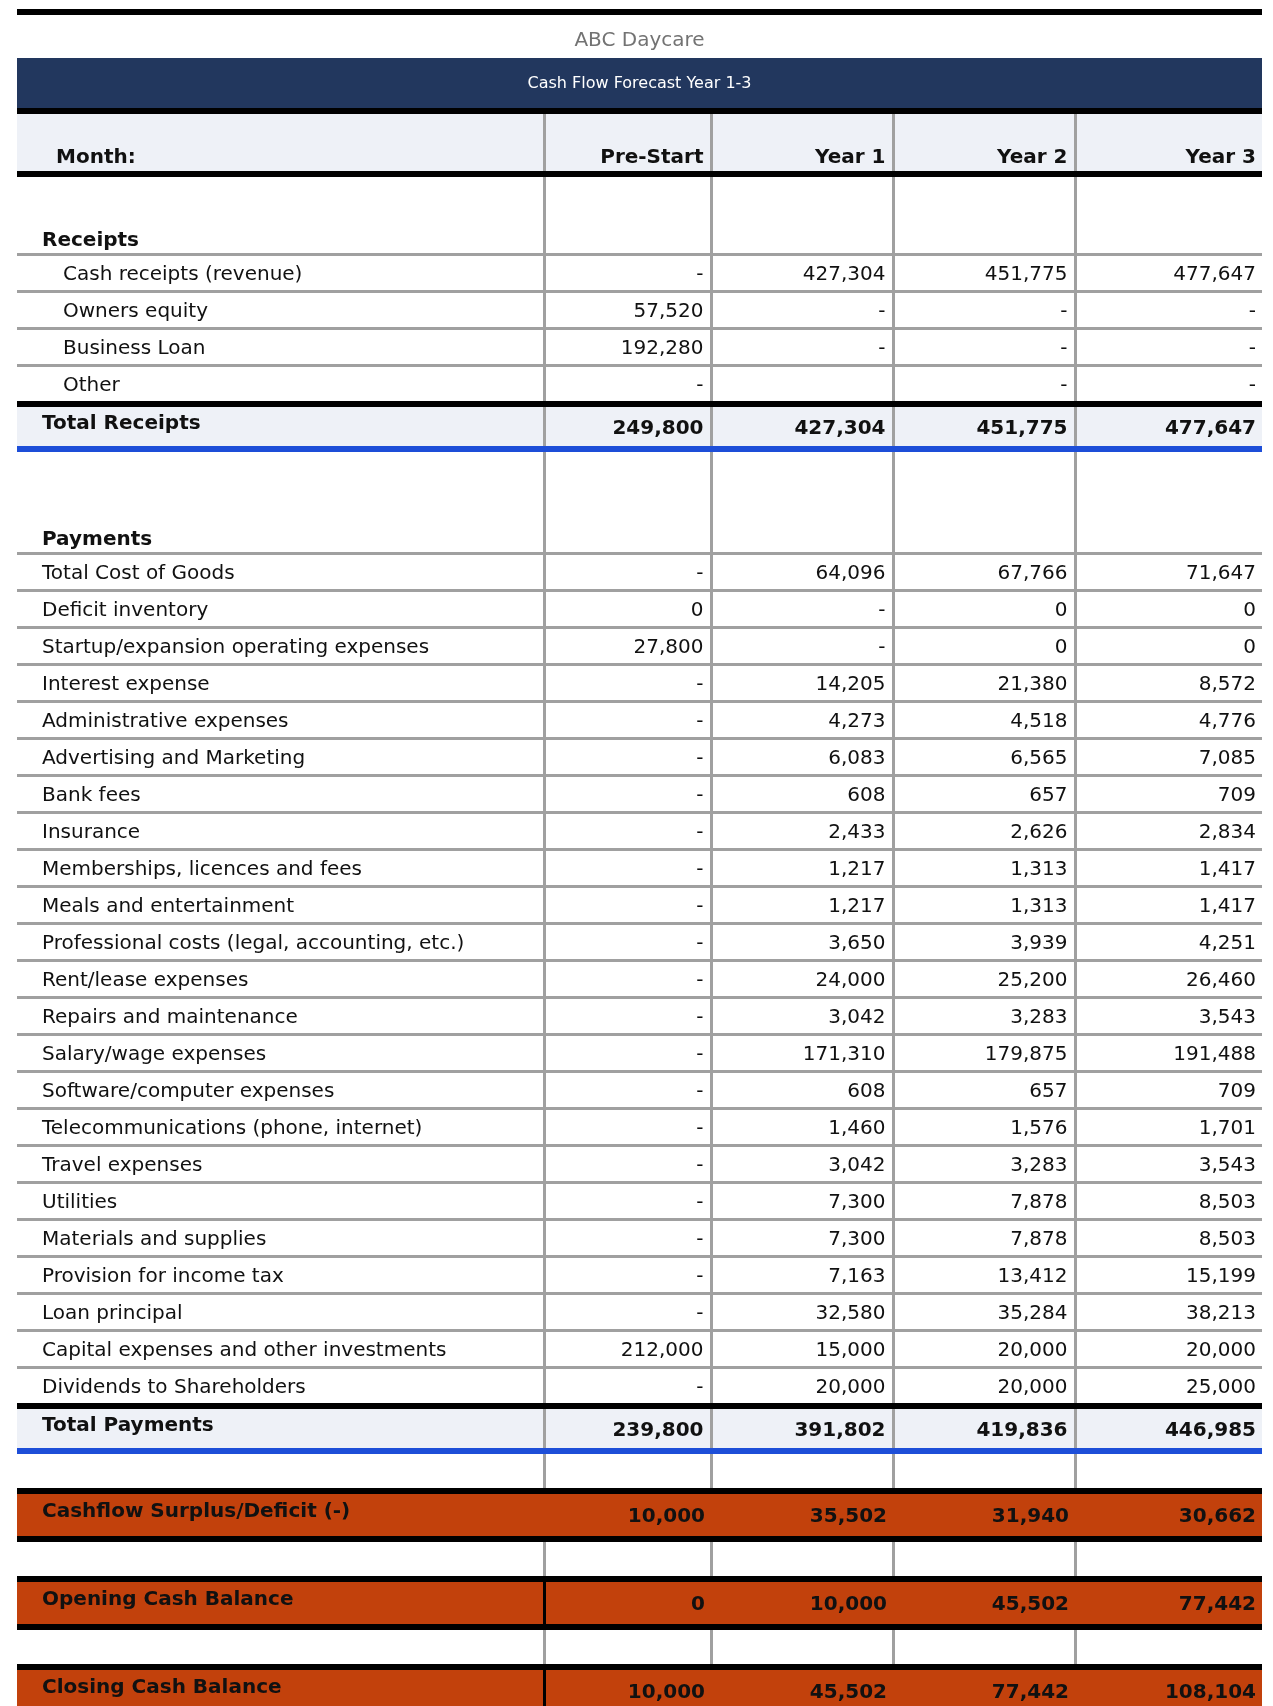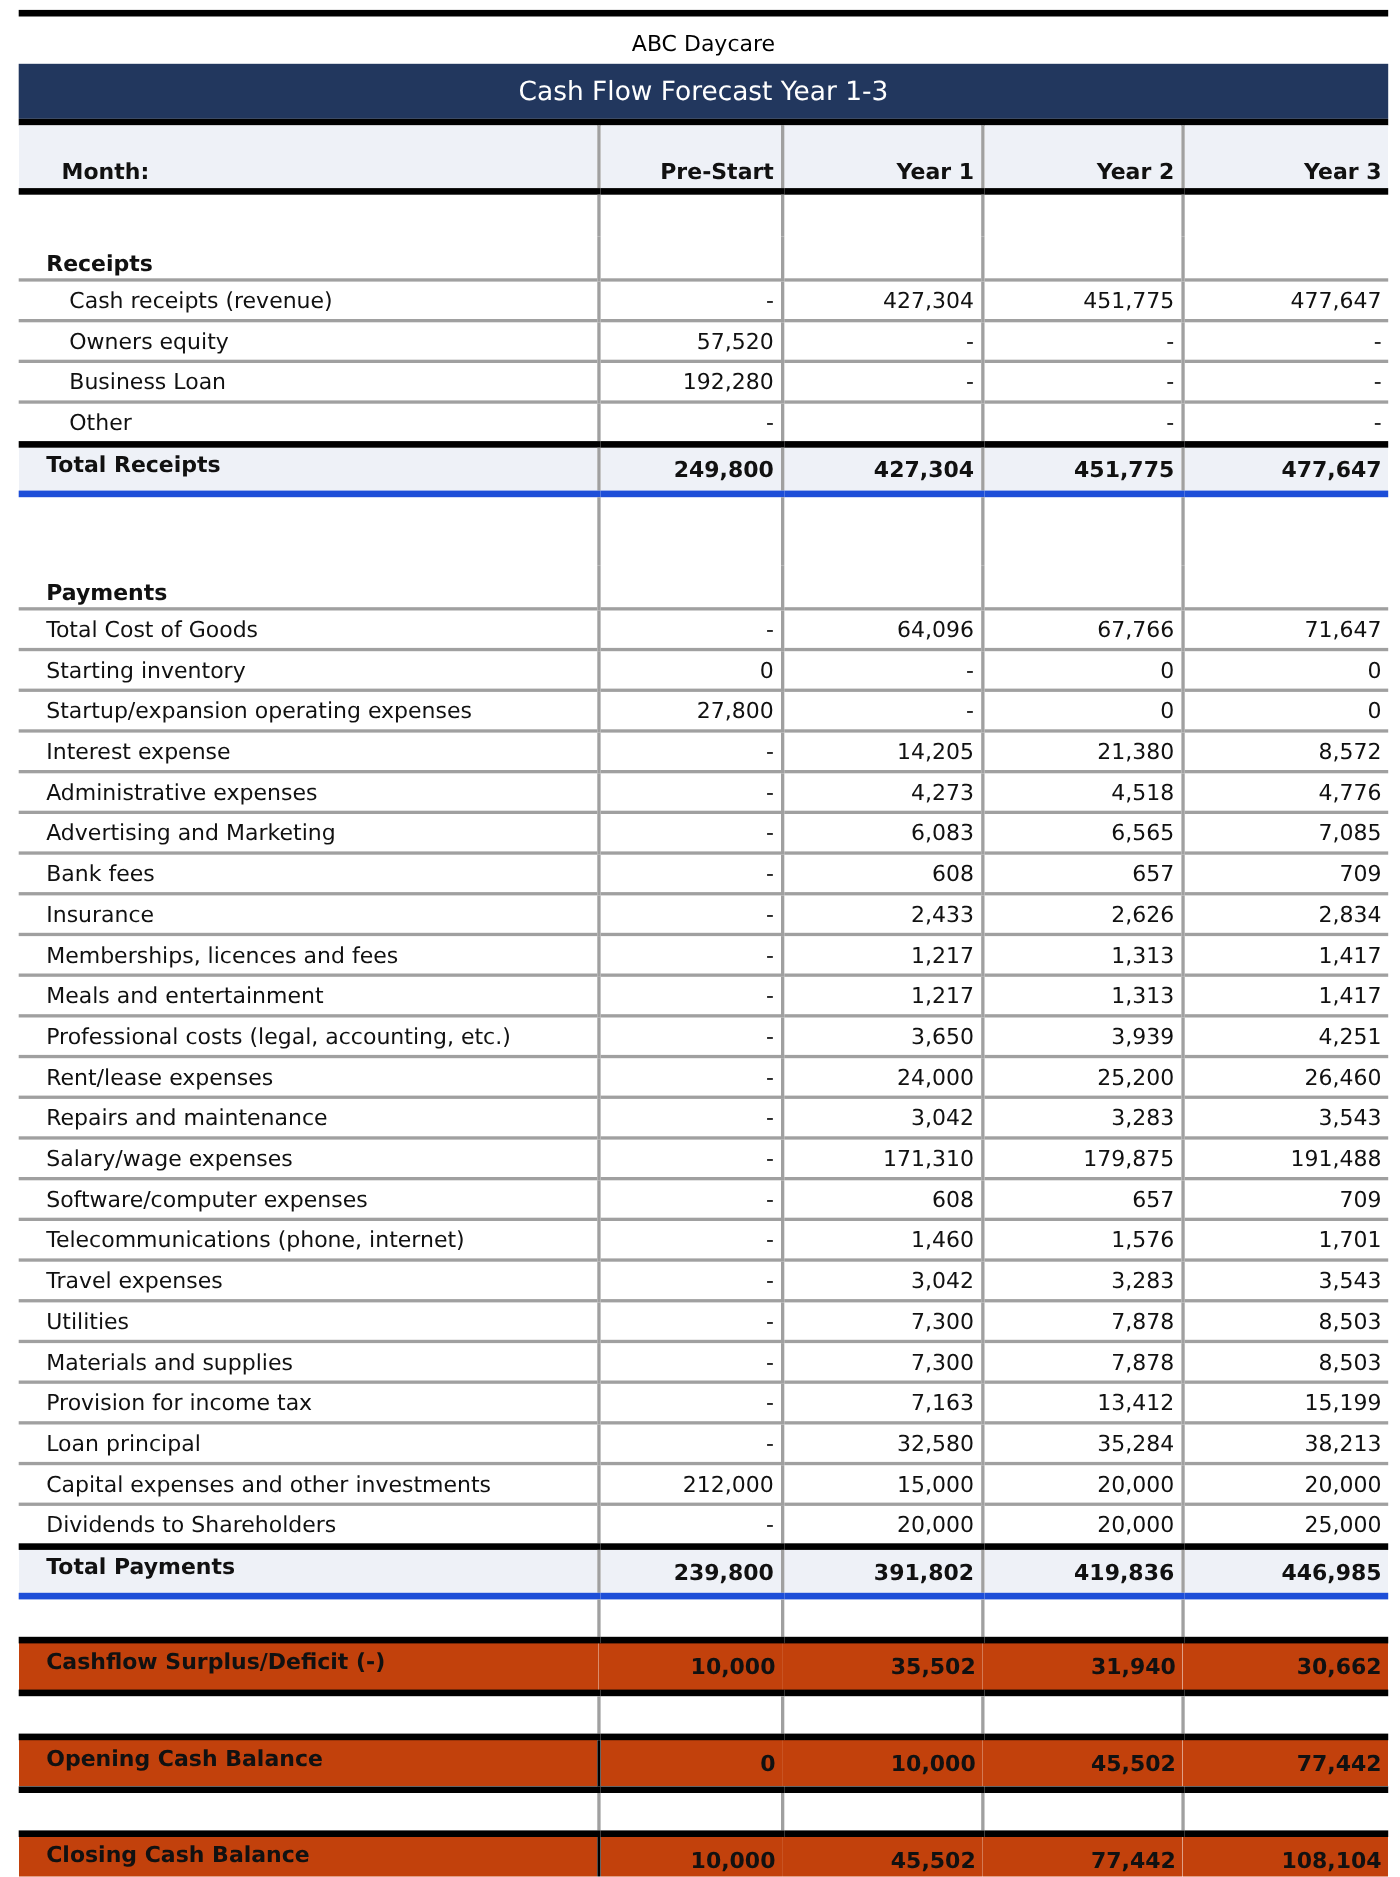--- a/index.html
+++ b/index.html
@@ -1,22 +1,22 @@
 <!DOCTYPE html>
 <html><head>
 <meta charset="utf-8">
 <style>
   html, body { margin: 0; padding: 0; background: #ffffff; }
   body { width: 1273px; height: 1706px; position: relative; overflow: hidden;
          font-family: "DejaVu Sans", "Liberation Sans", sans-serif; color: #111; }
   .top-rule { position: absolute; left: 17px; top: 9px; width: 1245px; height: 6px; background: #000; }
   .company { position: absolute; left: 17px; top: 20px; width: 1245px; height: 38px;
-             text-align: center; font-size: 20px; line-height: 38px; color: #000000; }
+             text-align: center; font-size: 20px; line-height: 38px; color: #737373; }
   .band { position: absolute; left: 17px; top: 58px; width: 1245px; height: 50px; background: #22375e;
-          color: #fff; text-align: center; font-size: 24px; line-height: 50px; }
+          color: #fff; text-align: center; font-size: 16px; line-height: 50px; }
   .rule { position: absolute; left: 17px; width: 1245px; background: #000; }
   table { position: absolute; left: 17px; border-collapse: collapse; table-layout: fixed; width: 1245px; }
   col.c0 { width: 527px; } col.c1 { width: 167px; } col.c2 { width: 182px; } col.c3 { width: 182px; } col.c4 { width: 187px; }
   td { padding: 0 6px 0 0; font-size: 20px; white-space: nowrap; overflow: hidden;
        border-left: 3px solid #a0a0a0; text-align: right; vertical-align: middle; }
   td.lbl { border-left: none; text-align: left; padding-left: 25px; }
   td.lbl.indent { padding-left: 46px; }
   tr.hdr td { height: 54px; background: #eef1f7; font-weight: bold; vertical-align: bottom; padding-bottom: 3px; }
   tr.hdr td.lbl { padding-left: 39px; }
   tr.spacer td { height: 38px; }
@@ -121,21 +121,21 @@
         <td></td>
       </tr>
       <tr class="data">
         <td class="lbl">Total Cost of Goods</td>
         <td>-</td>
         <td>64,096</td>
         <td>67,766</td>
         <td>71,647</td>
       </tr>
       <tr class="data">
-        <td class="lbl">Starting inventory</td>
+        <td class="lbl">Deficit inventory</td>
         <td>0</td>
         <td>-</td>
         <td>0</td>
         <td>0</td>
       </tr>
       <tr class="data">
         <td class="lbl">Startup/expansion operating expenses</td>
         <td>27,800</td>
         <td>-</td>
         <td>0</td>

